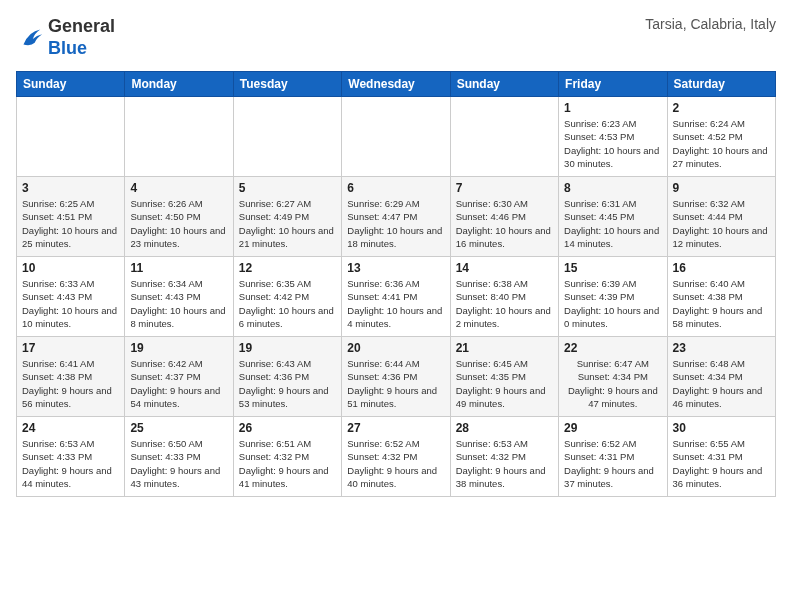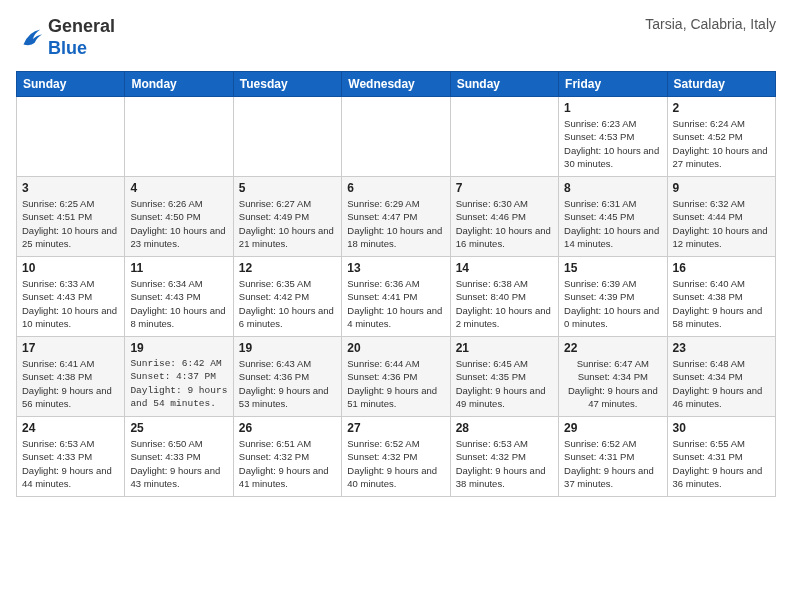--- a/index.html
+++ b/index.html
@@ -226,21 +226,21 @@
       </tr>
       <tr>
         <td>
           <span class="day-num">17</span>
           <div class="day-info" style="white-space: pre-line;">Sunrise: 6:41 AM
 Sunset: 4:38 PM
 Daylight: 9 hours and 56 minutes.</div>
         </td>
         <td>
           <span class="day-num">19</span>
-          <div class="day-info" style="white-space: pre-line; font-family: Liberation Mono, monospace;">Sunrise: 6:42 AM
+          <div class="day-info" style="white-space: pre-line;">Sunrise: 6:42 AM
 Sunset: 4:37 PM
 Daylight: 9 hours and 54 minutes.</div>
         </td>
         <td>
           <span class="day-num">19</span>
           <div class="day-info" style="white-space: pre-line;">Sunrise: 6:43 AM
 Sunset: 4:36 PM
 Daylight: 9 hours and 53 minutes.</div>
         </td>
         <td>

